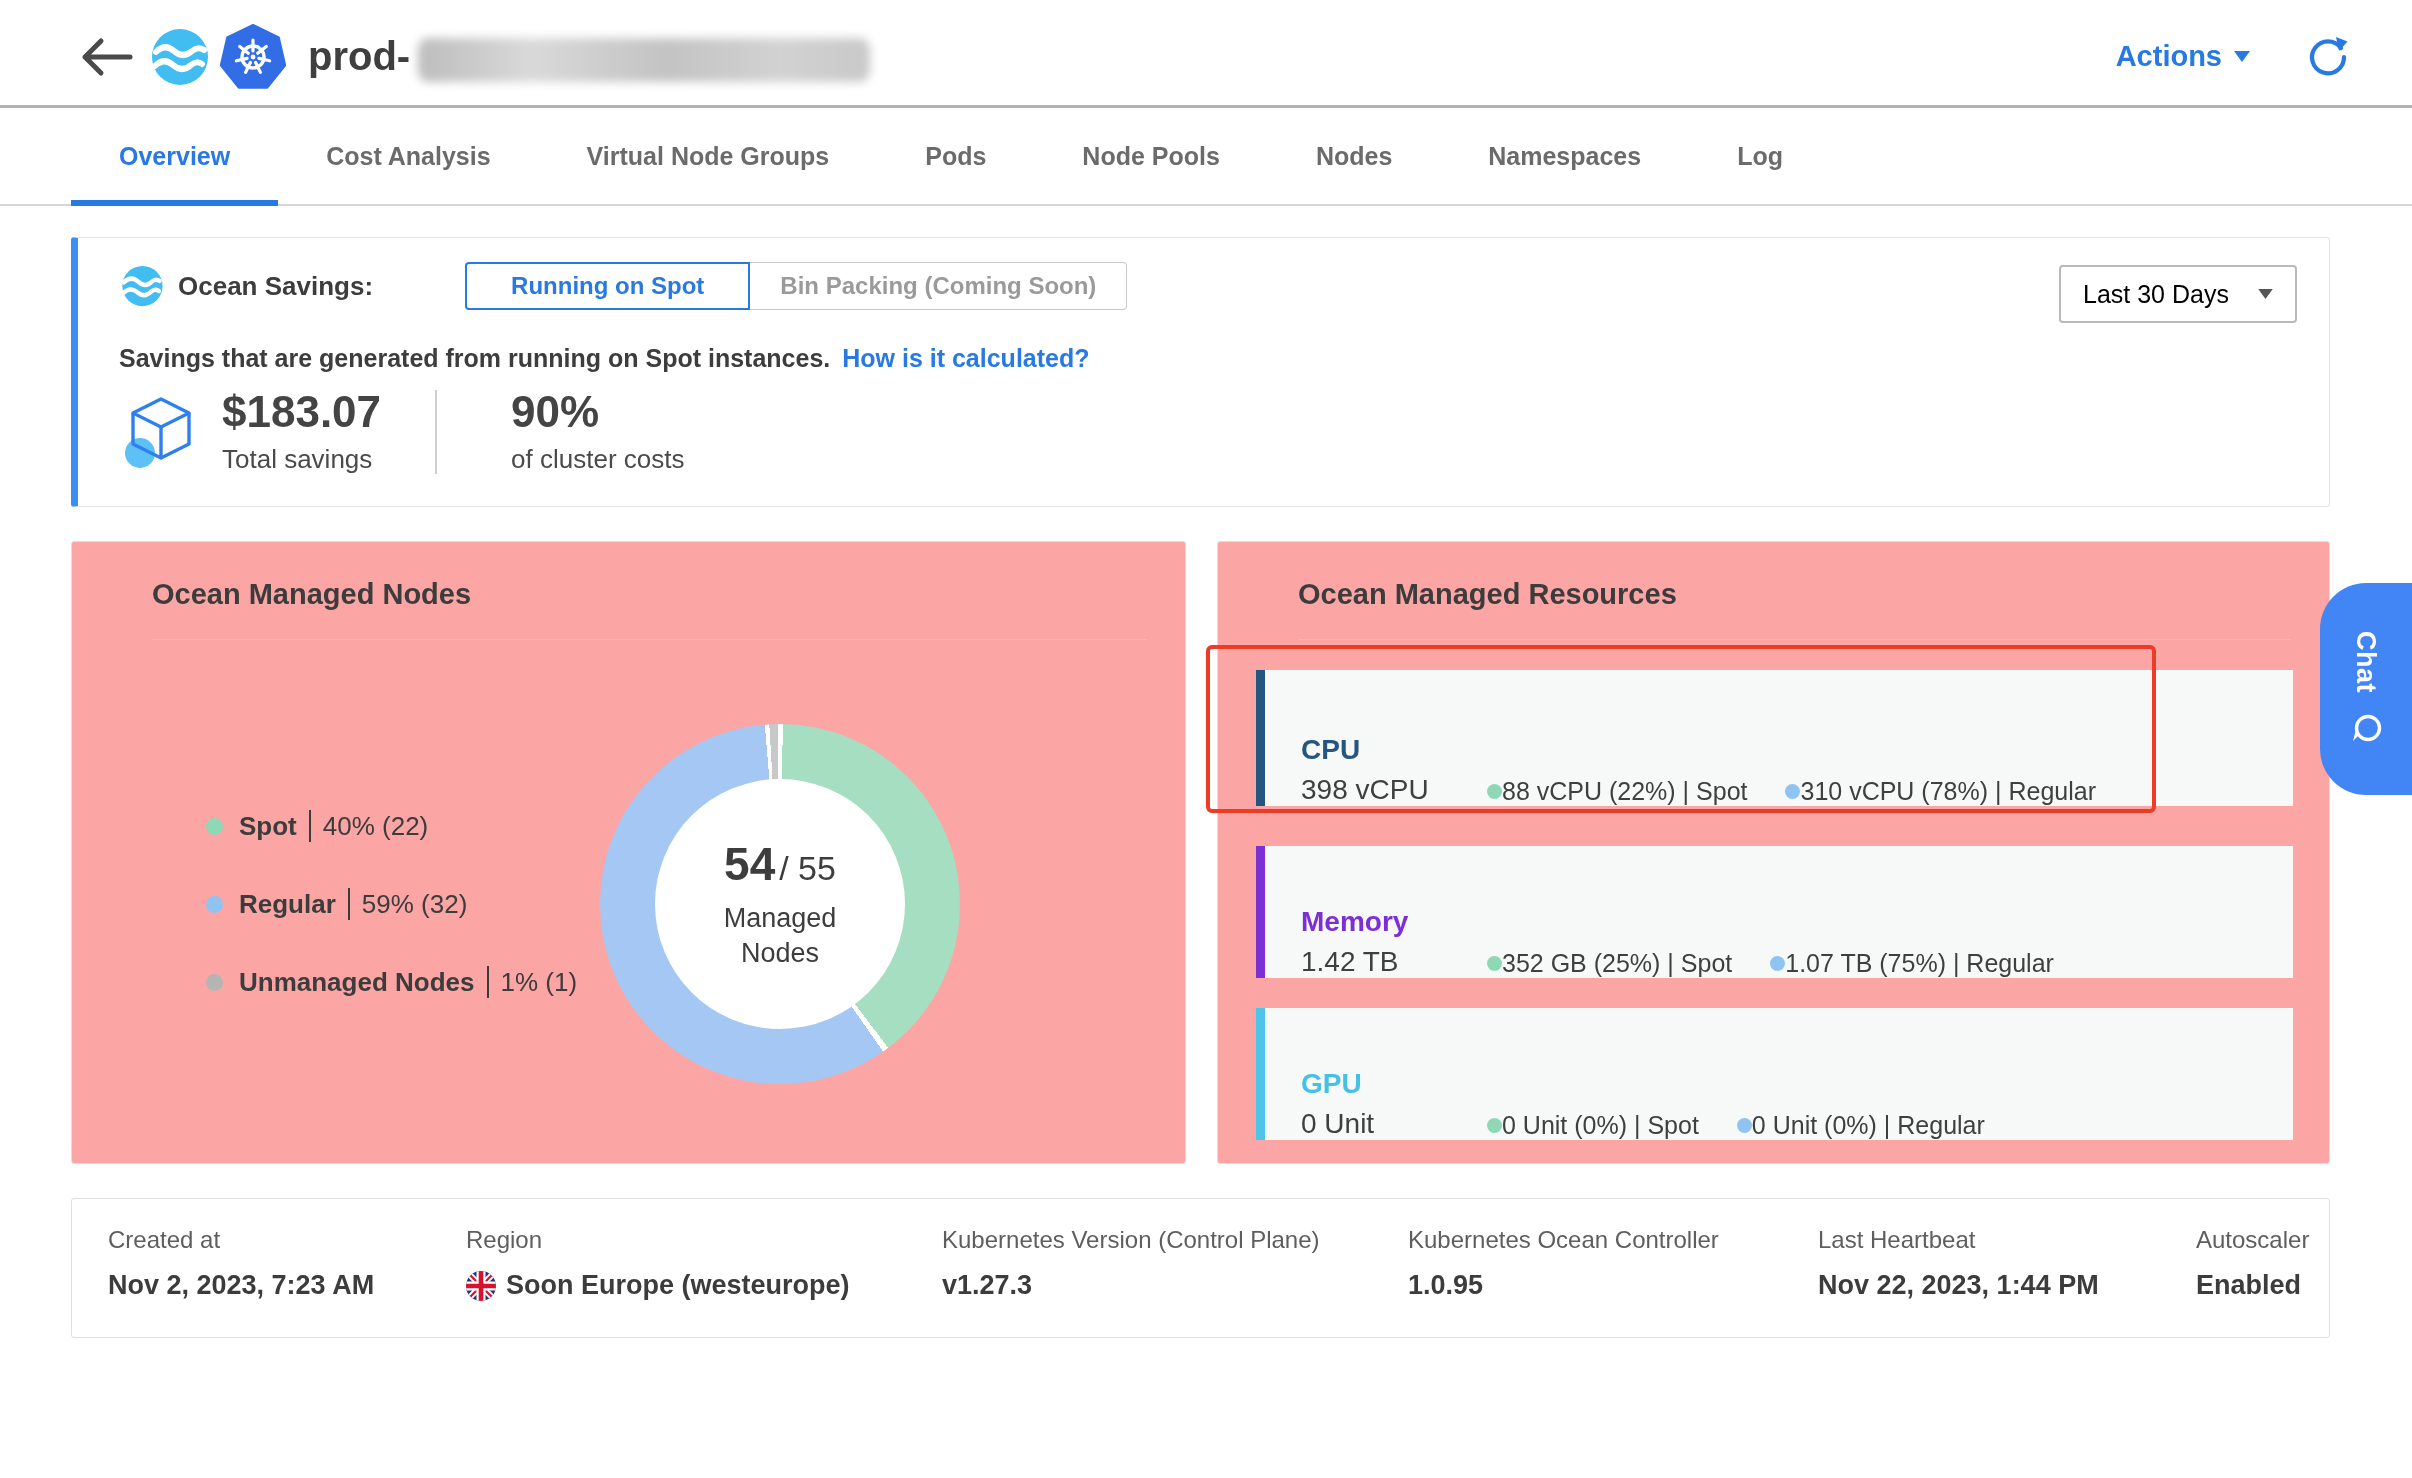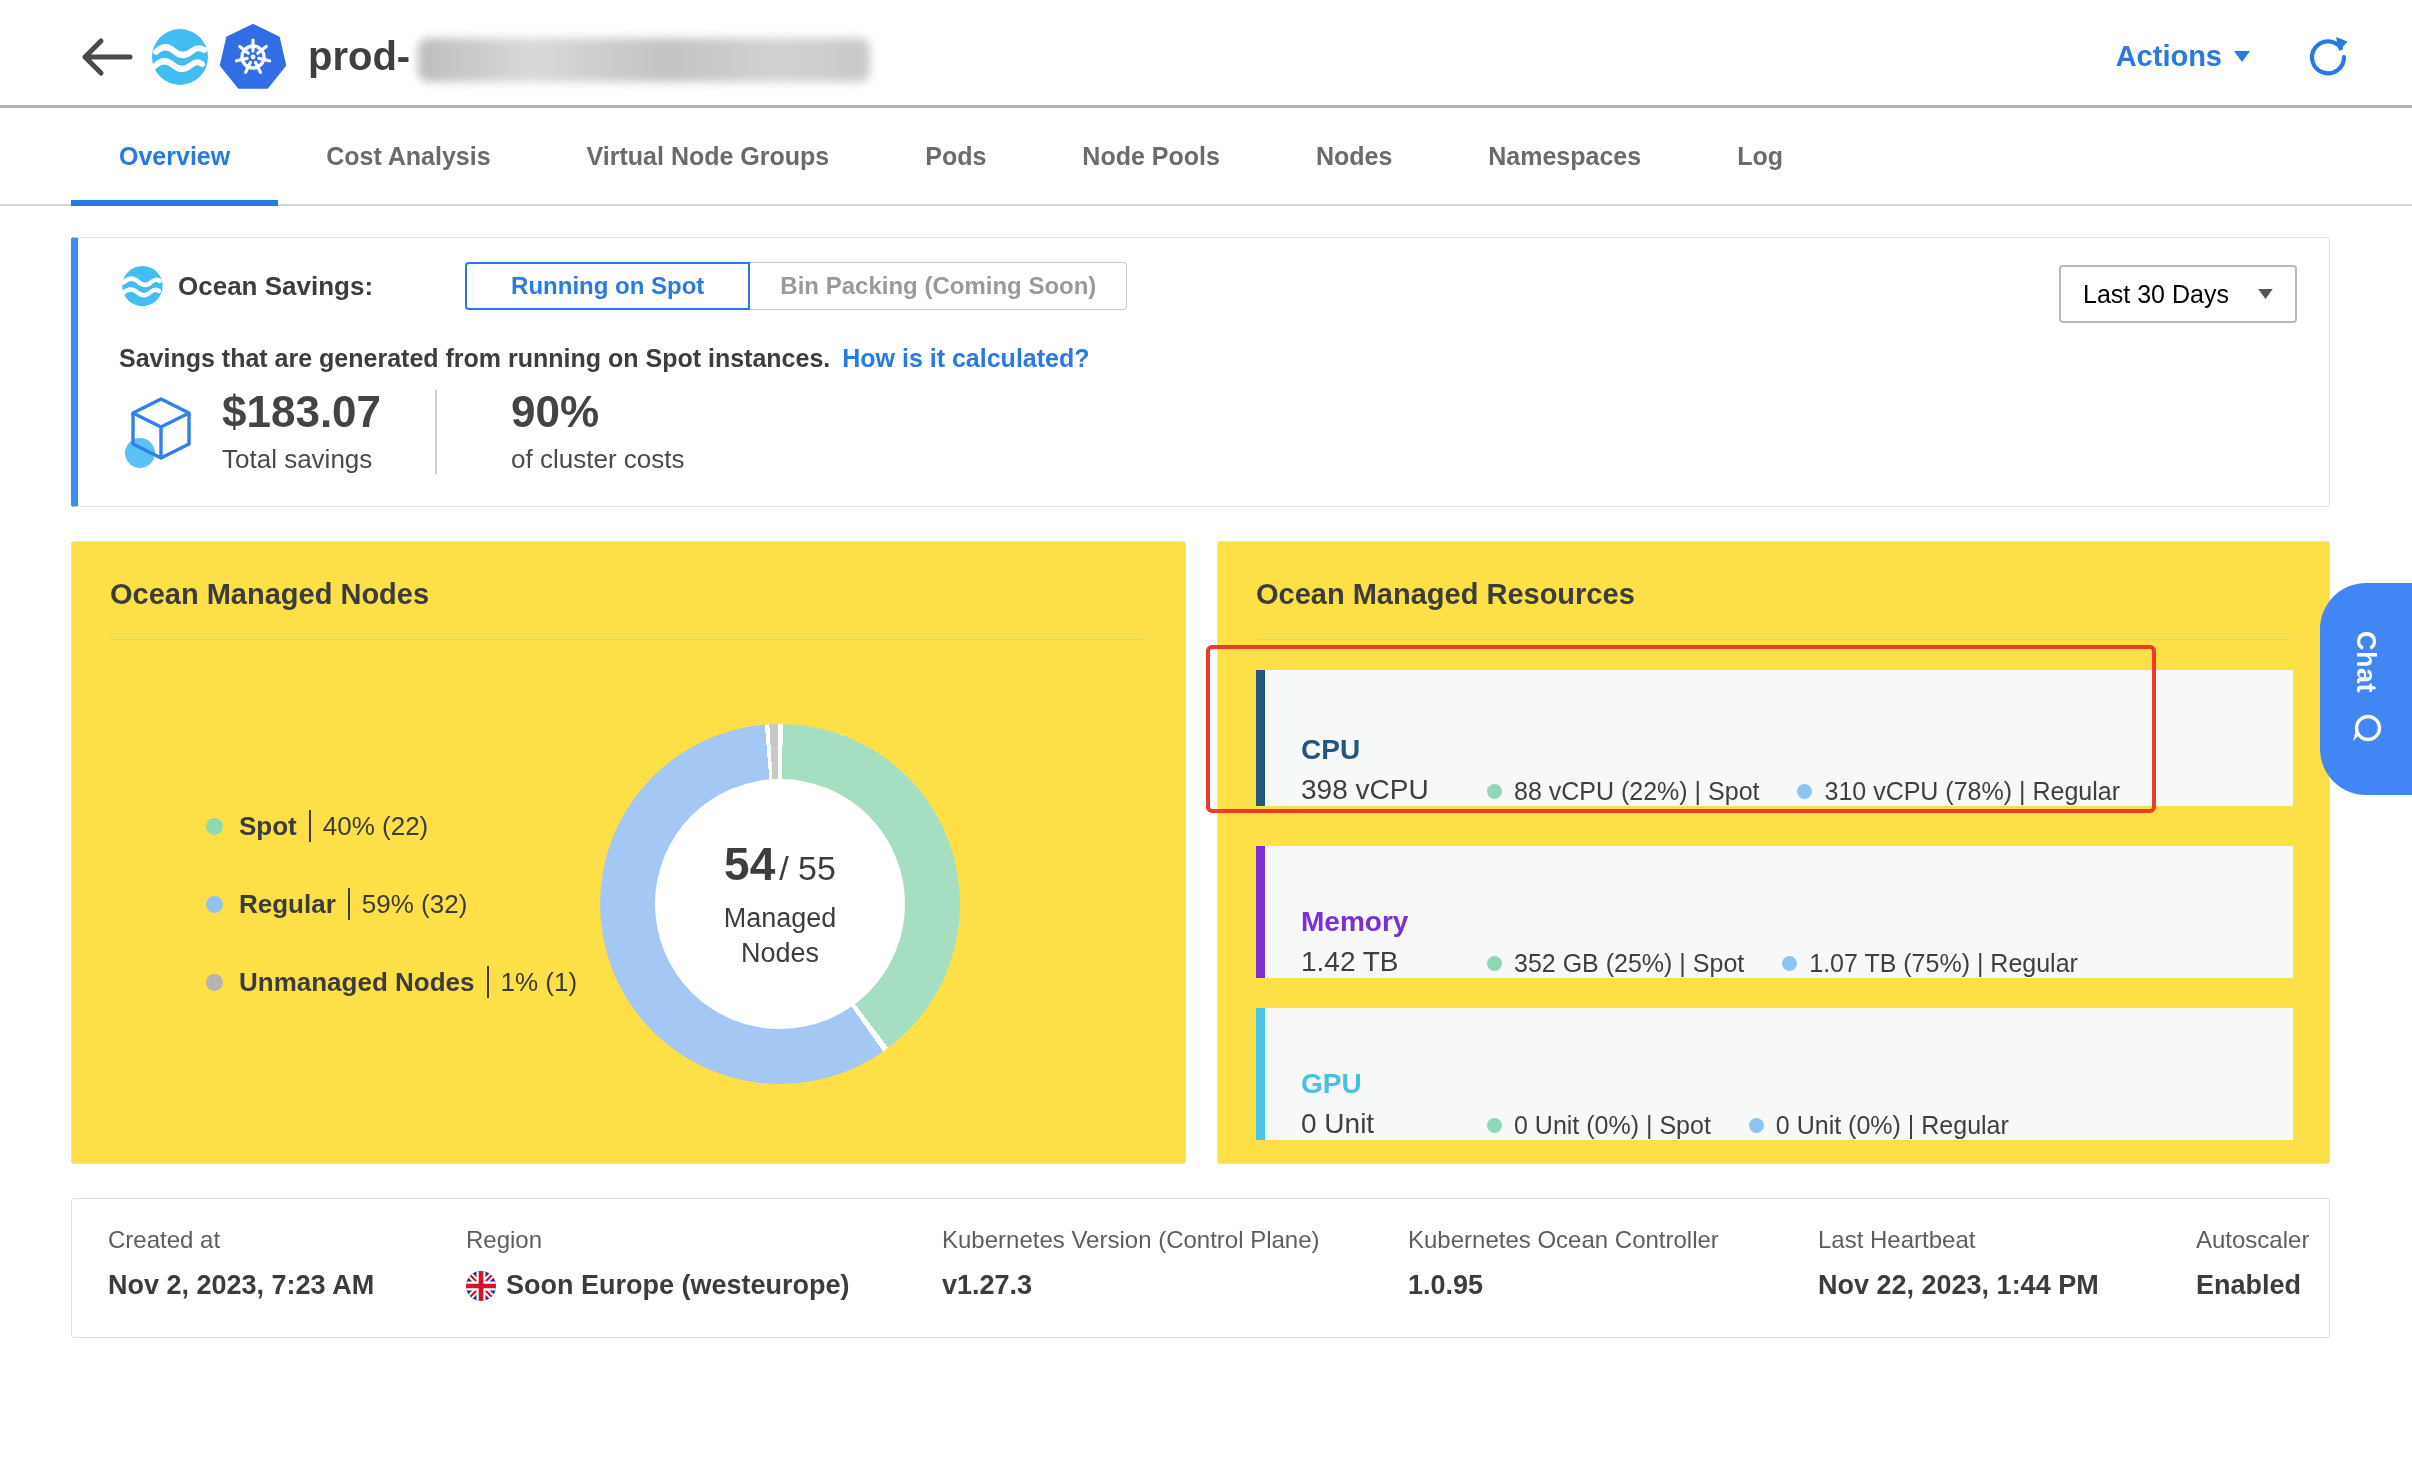--- a/index.html
+++ b/index.html
@@ -46,21 +46,21 @@
                    justify-content:space-between; padding:0 22px; font-size:25px; color:#000000; cursor:pointer; }
   .savings-desc { position:absolute; left:41px; top:106px; font-size:25px; font-weight:700; color:#3d3d3d; }
   .savings-link { color:#2879e2; margin-left:12px; cursor:pointer; }
   .savings-values { position:absolute; left:42px; top:150px; display:flex; align-items:center; }
   .value-block { margin-left:20px; }
   .big-number { font-size:44px; font-weight:700; color:#444; line-height:1.1; }
   .sub-label { font-size:26px; color:#4a4a4a; margin-top:8px; }
   .v-divider { width:2px; height:84px; background:#cfcfcf; margin:0 54px; }
 
   
-  .panel { position:absolute; border:1px solid #dfdfdf; border-radius:3px; background:#fde047; }
+  .panel { position:absolute; border:1px solid #dfdfdf; border-radius:3px; background:#fca5a5;padding-left:42px; }
   .panel-title { font-size:29px; font-weight:700; color:#3c3c3c; padding:36px 38px 0 38px; }
   .panel-divider { height:1px; background:#ccc; margin:28px 38px 0 38px; }
 
   
   .nodes-panel { left:71px; top:533px; width:1115px; height:623px; }
   .legend { position:absolute; left:134px; top:268px; }
   .legend-item { display:flex; align-items:center; margin-bottom:46px; }
   .legend-dot { width:17px; height:17px; border-radius:50%; }
   .dot-spot { background:#8ed8b5; } .dot-regular { background:#8fc3f2; } .dot-unmanaged { background:#b4b4b4; }
   .legend-label { font-size:26px; font-weight:700; color:#3c3c3c; margin-left:16px; }
@@ -83,21 +83,21 @@
              display:flex; align-items:flex-end; }
   .res-row::before { content:""; position:absolute; left:0; top:0; bottom:0; width:9px; }
   .row-cpu { top:128px; height:136px; } .row-cpu::before { background:#25567f; }
   .row-memory { top:304px; } .row-memory::before { background:#7b2fd4; }
   .row-gpu { top:466px; } .row-gpu::before { background:#4cc5e8; }
   .res-name-block { margin-left:45px; width:186px; }
   .res-name { font-size:28px; font-weight:700; }
   .row-cpu .res-name { color:#25567f; } .row-memory .res-name { color:#7b2fd4; } .row-gpu .res-name { color:#45c1e6; }
   .res-value { font-size:28px; color:#3f3f3f; margin-top:8px; }
   .res-details { display:flex; align-items:center; gap:38px; }
-  .res-detail { display:flex; align-items:center; gap:12px; font-size:25px; color:#3f3f3f; white-space:nowrap; }
+  .res-detail { display:flex; align-items:center; font-size:25px; color:#3f3f3f; white-space:nowrap; }
   .detail-dot { width:15px; height:15px; border-radius:50%; flex:none; }
 
   .red-annotation { position:absolute; left:1206px; top:637px; width:950px; height:168px;
                     border:4px solid #ee3b26; border-radius:6px; z-index:10; pointer-events:none; }
 
   
   .meta-bar { position:absolute; left:71px; top:1190px; width:2259px; height:140px;
               border:1px solid #dfdfdf; border-radius:3px; background:#fff;
               display:grid; grid-template-columns:358px 476px 466px 410px 378px 1fr;
               padding:27px 36px; }

